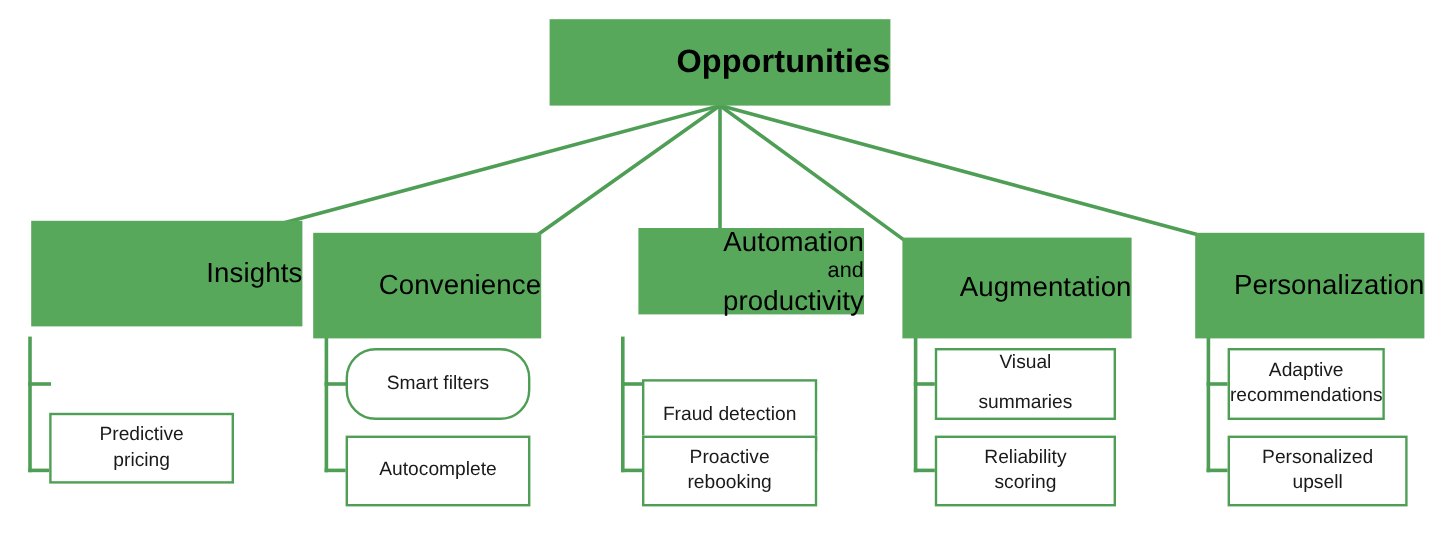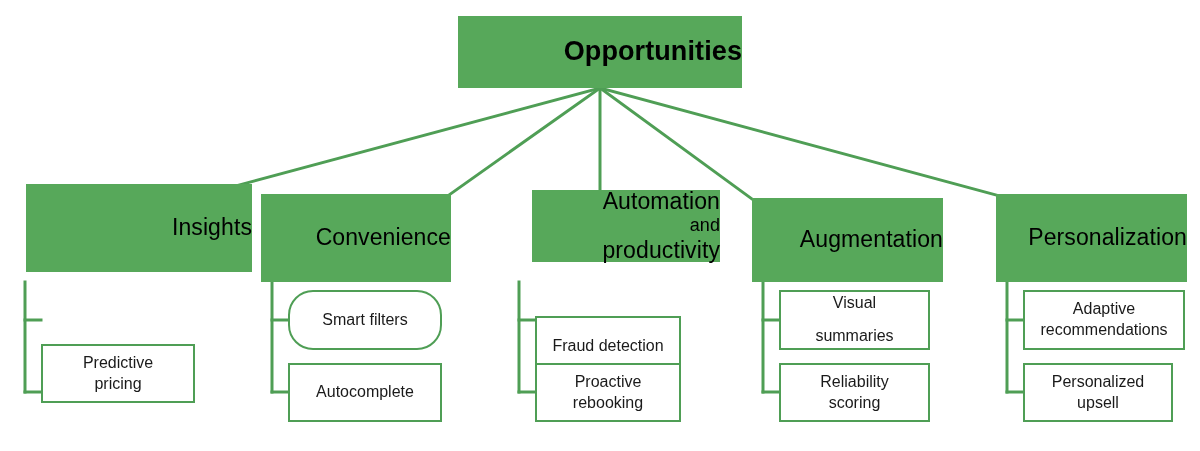--- a/index.html
+++ b/index.html
@@ -153,21 +153,21 @@
     <span class="leaf-line">summaries</span>
   </div>
   <div class="node-leaf" style="left:779px; top:363px; width:151px; height:59px;">
     <span class="leaf-line">Reliability</span>
     <span class="leaf-line">scoring</span>
   </div>
 
   <div class="node-branch" style="left:996px; top:194px; width:191px; height:88px;">
     <span>Personalization</span>
   </div>
-  <div class="node-leaf" style="left:1023px; top:290px; width:162px; height:60px;">
+  <div class="node-leaf" style="left:1023px; top:290px; width:131px; height:60px;">
     <span class="leaf-line">Adaptive</span>
     <span class="leaf-line">recommendations</span>
   </div>
   <div class="node-leaf" style="left:1023px; top:363px; width:150px; height:59px;">
     <span class="leaf-line">Personalized</span>
     <span class="leaf-line">upsell</span>
   </div>
 
 </div>
 

